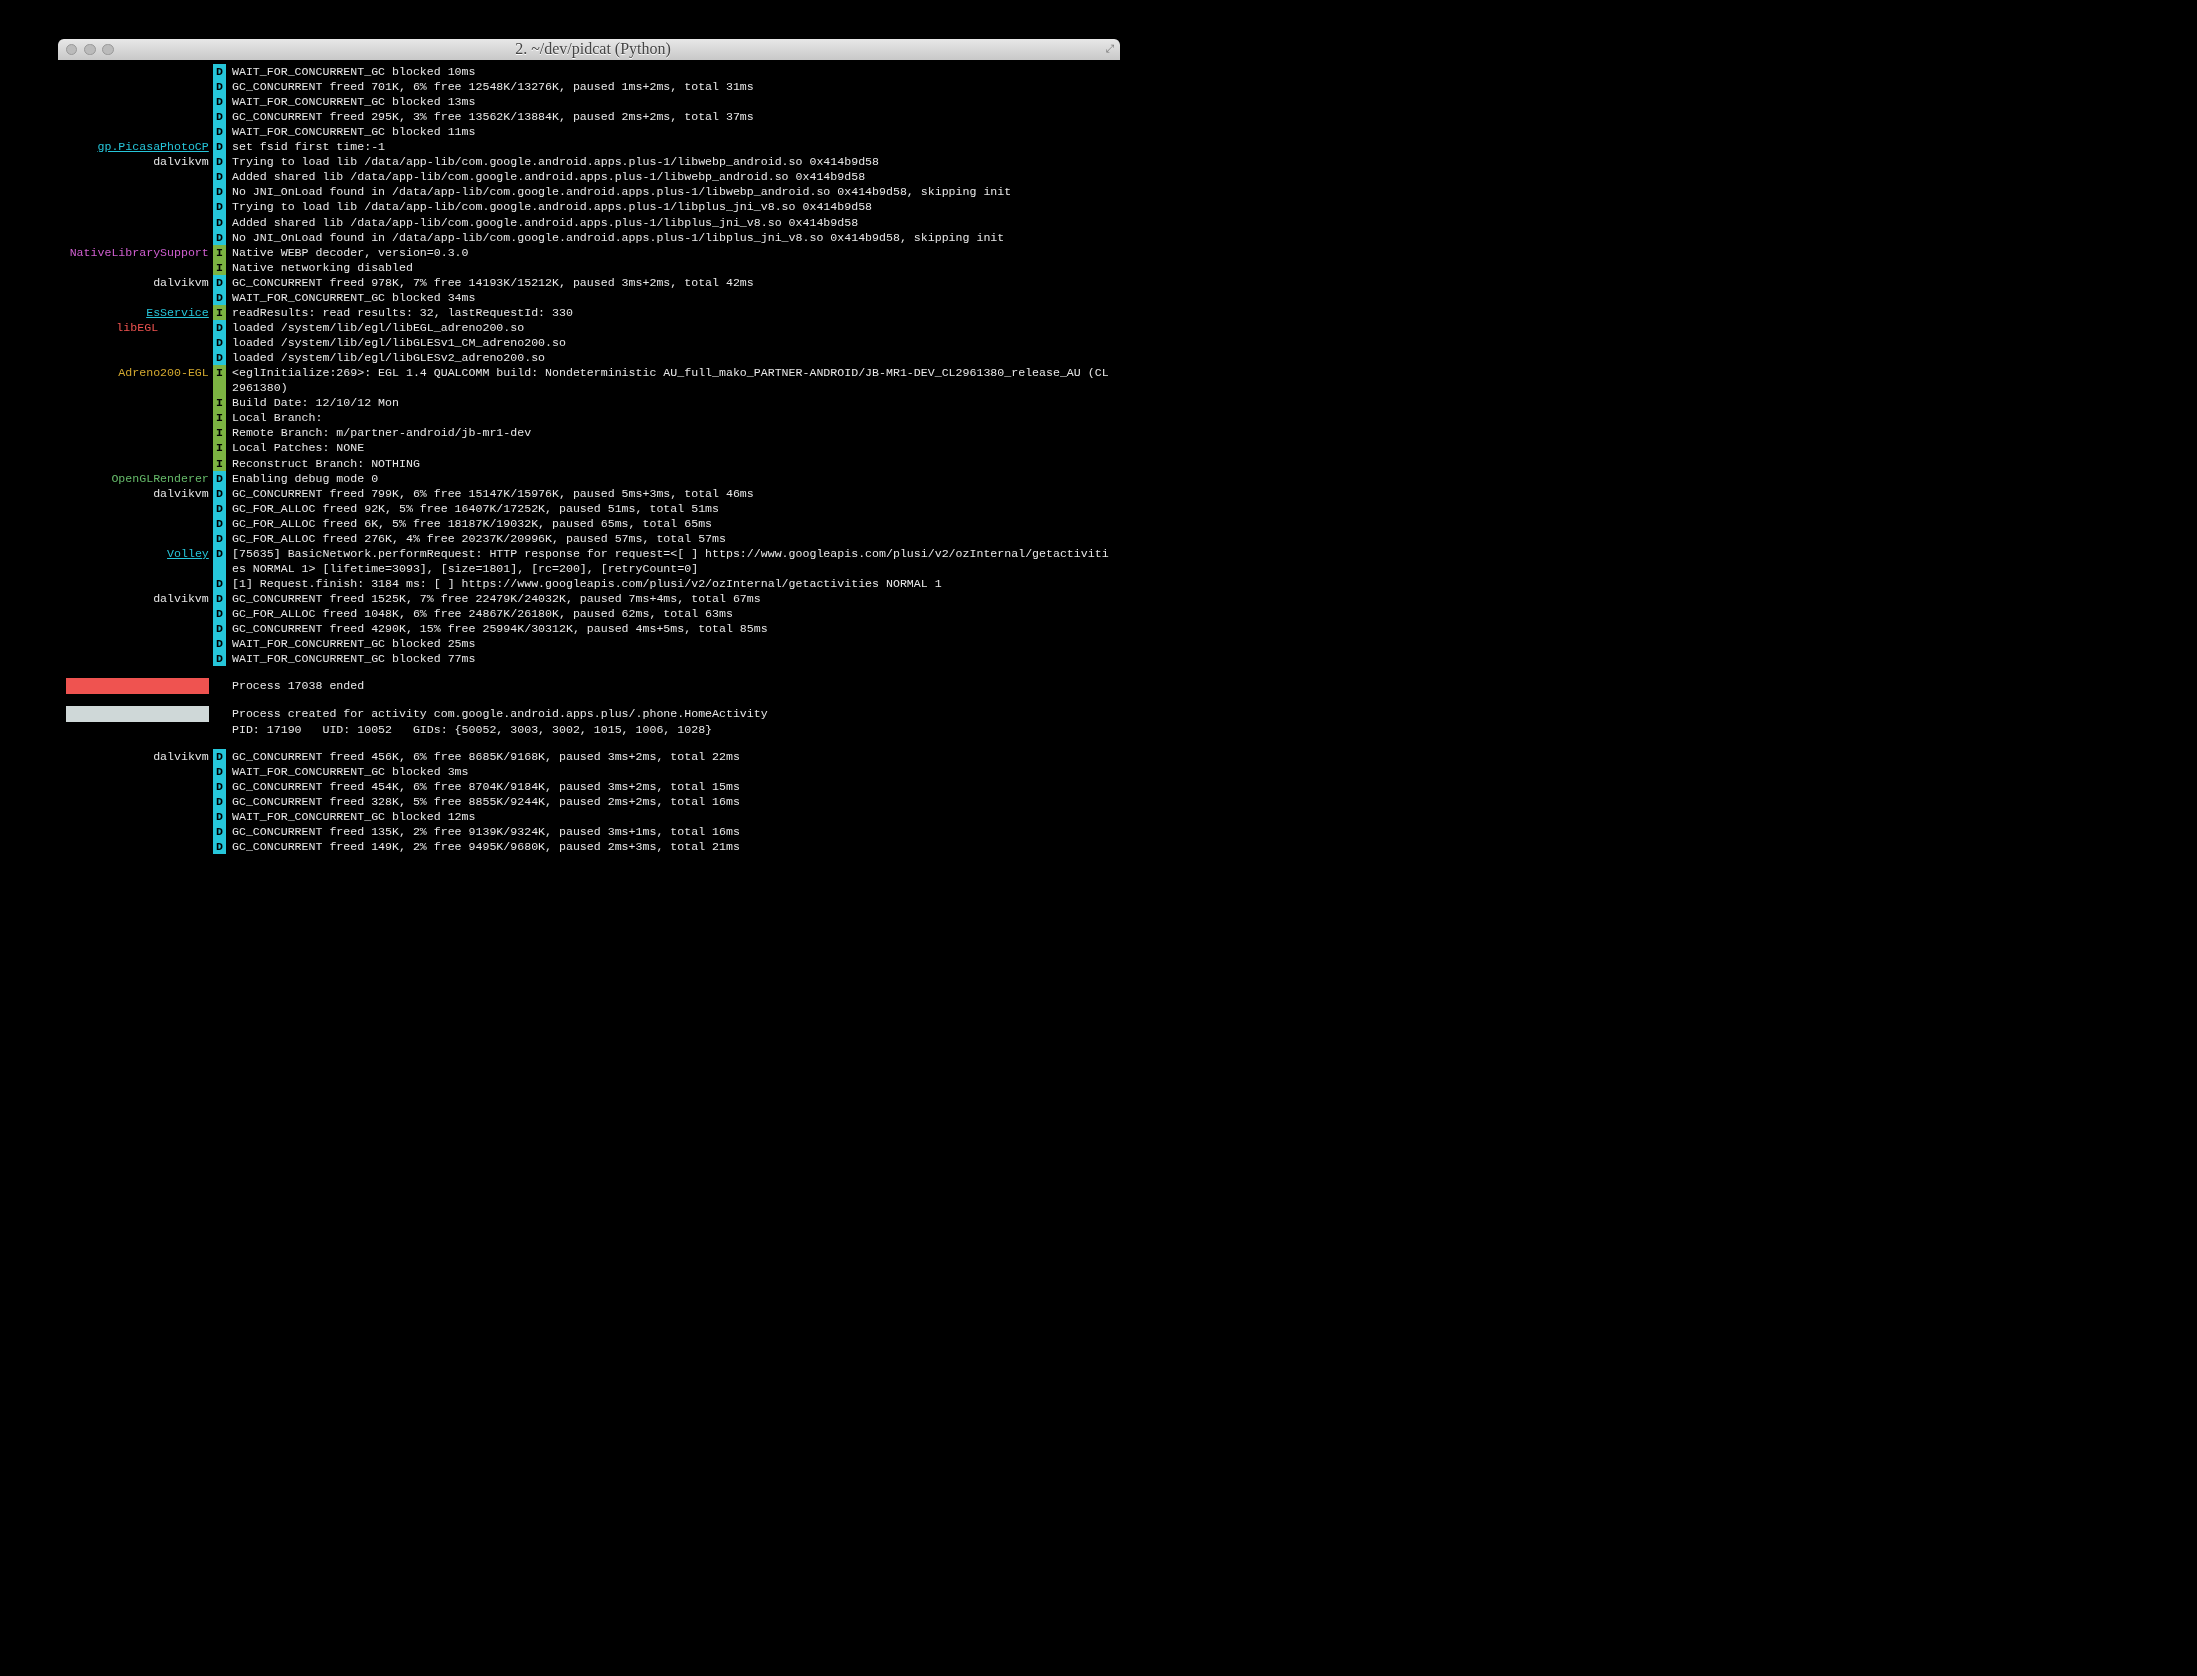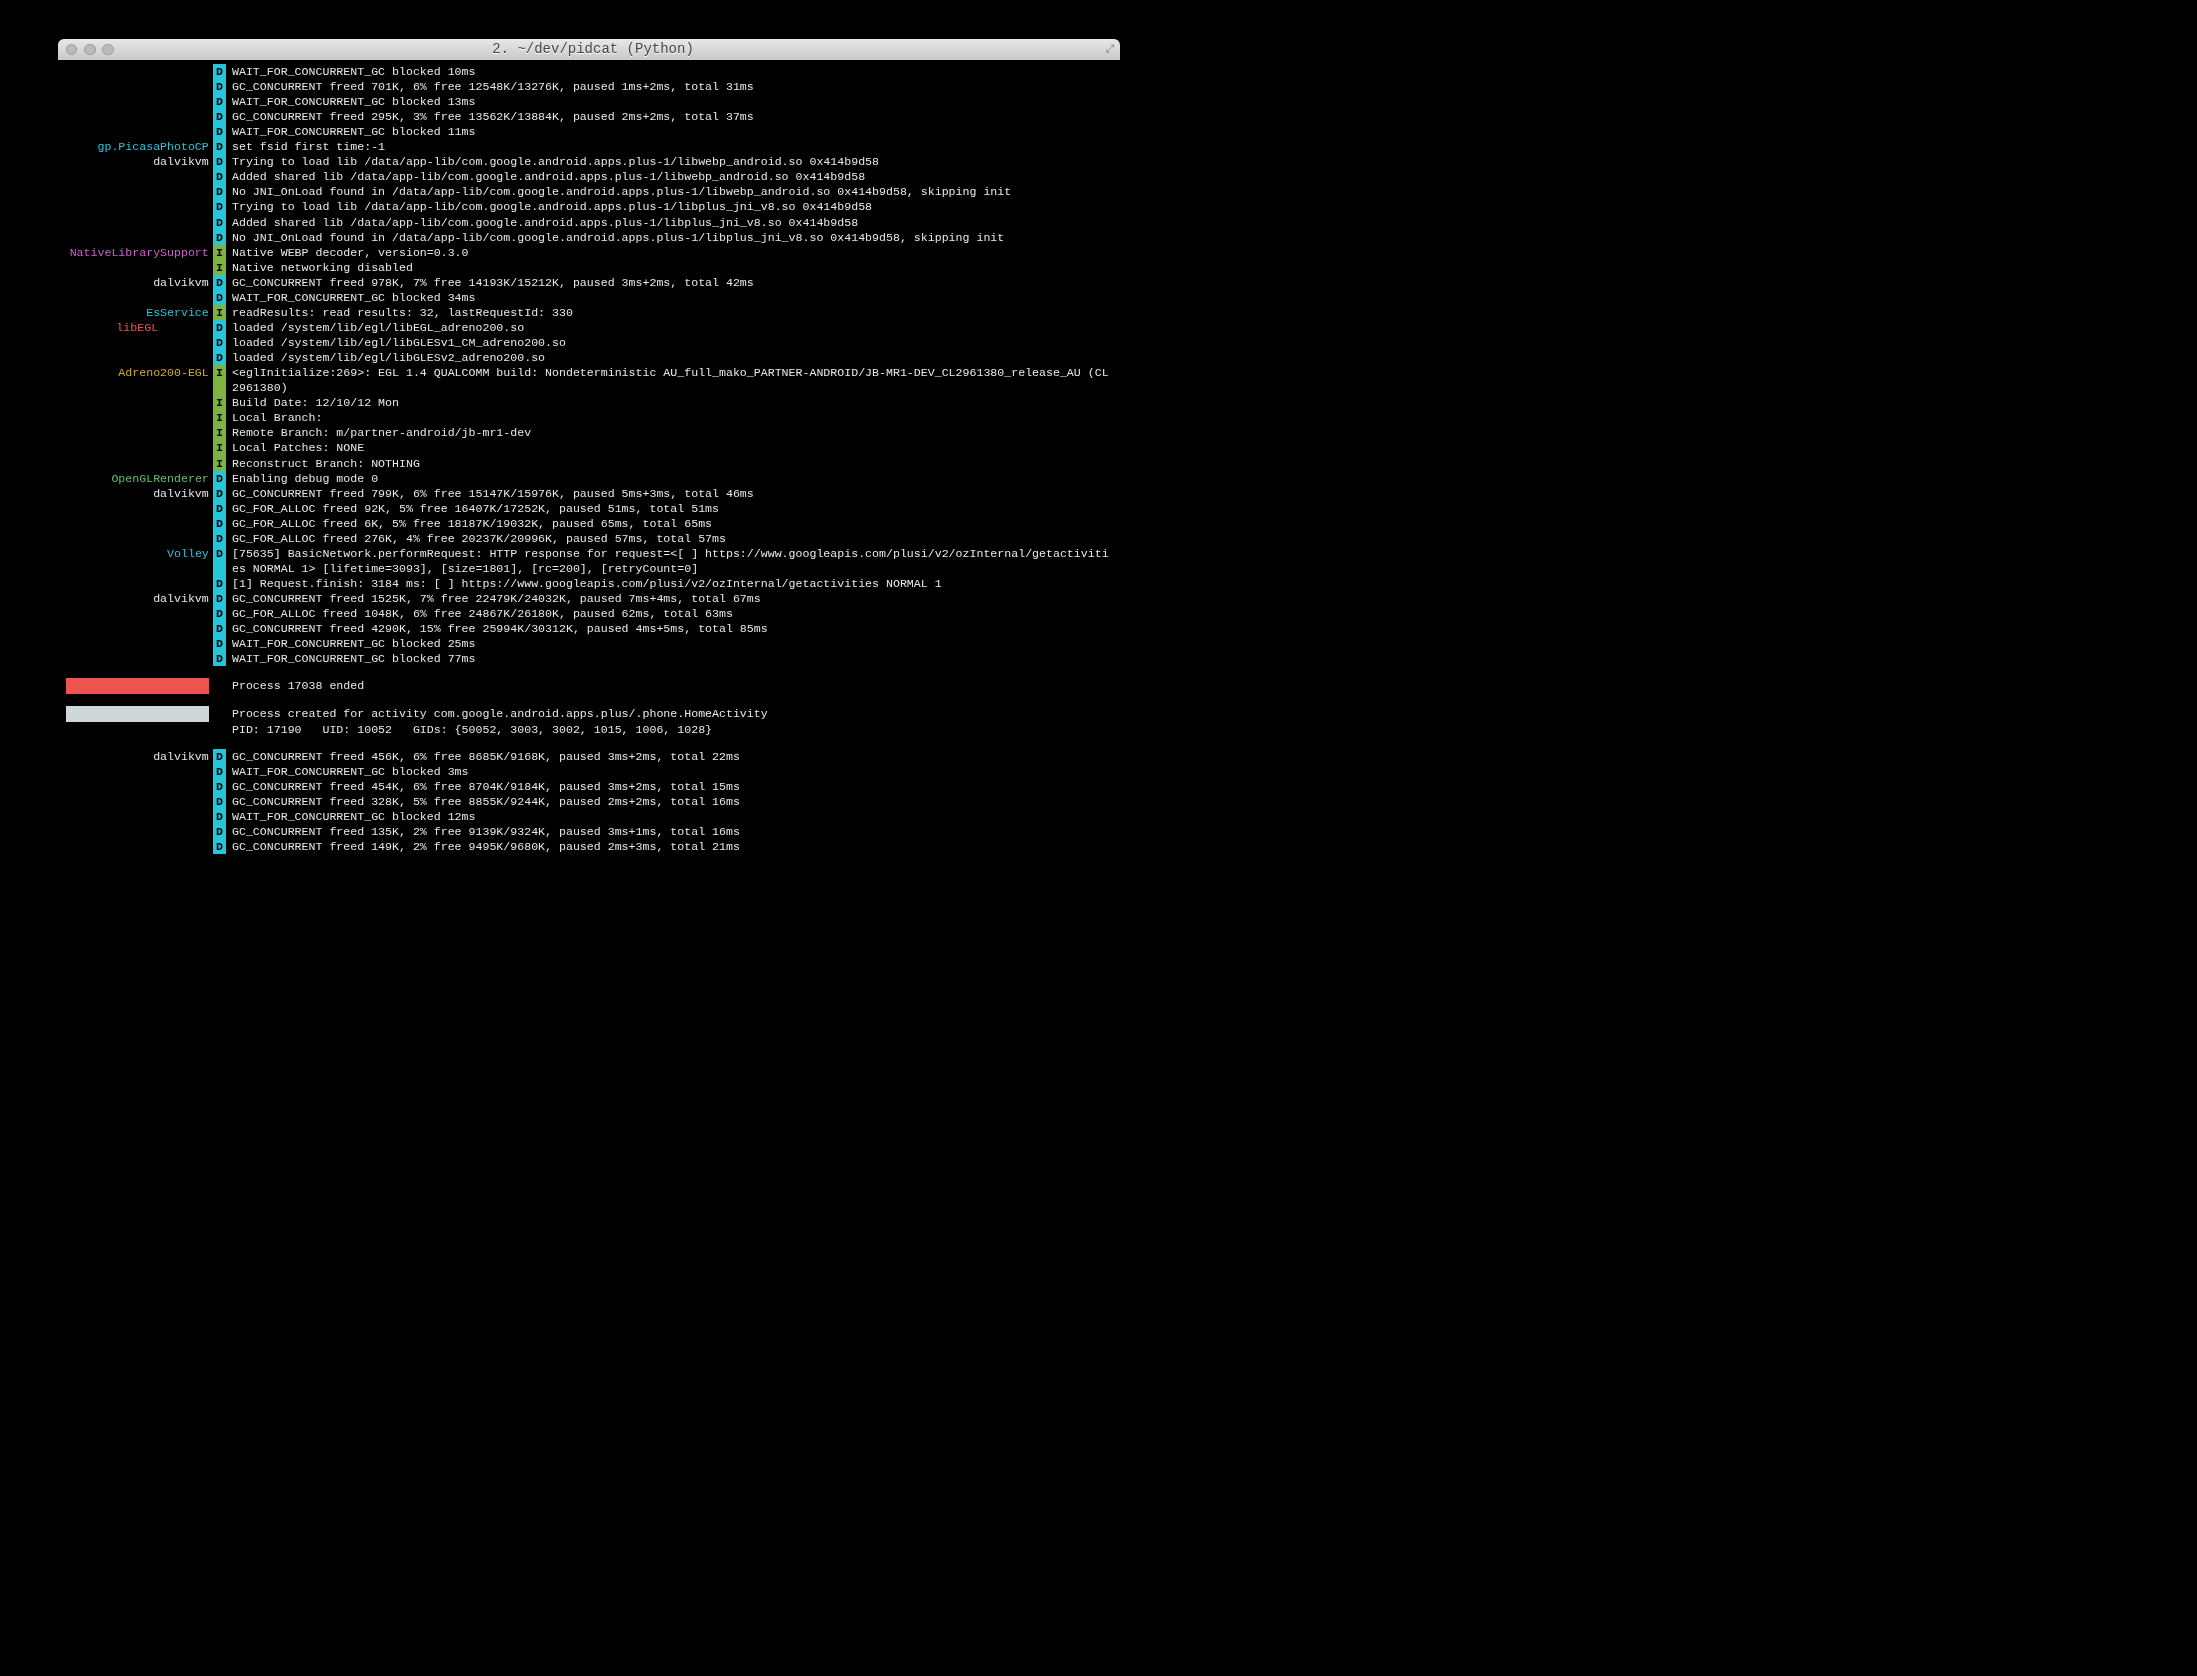--- a/index.html
+++ b/index.html
@@ -23,22 +23,22 @@
   border-top-right-radius: 5.8px;
   margin: 39px 58px 0 58px;
 }
 .traffic { display: flex; gap: 6.8px; padding-left: 7.7px; }
 .tl { width: 11.6px; height: 11.6px; border-radius: 50%; background: #bbb; border: 1px solid #999; }
 .title {
   position: absolute;
   left: 8px; right: 0;
   text-align: center;
   color: #444;
-  font-family: Liberation Mono, monospace;
-  font-size: 14px;
+  font-family: Liberation Serif, serif;
+  font-size: 16px;
   text-shadow: 0 1px 0 #fff;
 }
 .expand {
   position: absolute;
   right: 5.8px;
   color: #777;
   font-size: 10.6px;
 }
 .terminal {
   background: #000;
@@ -57,21 +57,21 @@
   width: 13.5px;
   text-align: center;
   color: #000;
   font-weight: bold;
   margin-right: 5.8px;
   flex-shrink: 0;
 }
 .lvl.D { background: #26c6da; }
 .lvl.I { background: #7cb342; }
 .msg { color: #e8e8e8; flex: 1; white-space: pre-wrap; word-break: break-all; }
-.tag.cyan { color: #26c6da; }
+.tag.cyan { color: #26c6da; text-decoration: underline; }
 .tag.white { color: #e8e8e8; }
 .tag.magenta { color: #d15fd1; }
 .tag.red { color: #ef5350; text-align: center; }
 .tag.yellow { color: #d4a92f; }
 .tag.green { color: #66bb6a; }
 .banner { height: 16.4px; }
 .banner.red { background: #ef5350; }
 .banner.grey { background: #cfd8d8; }
 .gap { height: 11.6px; }
 </style>

